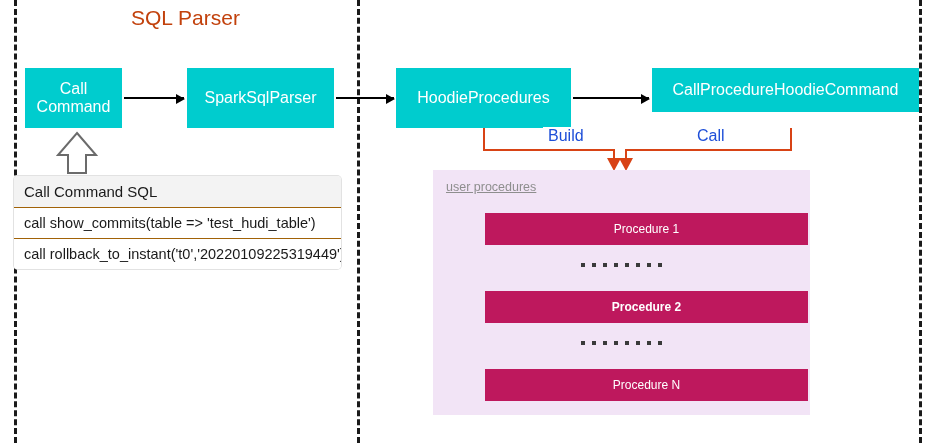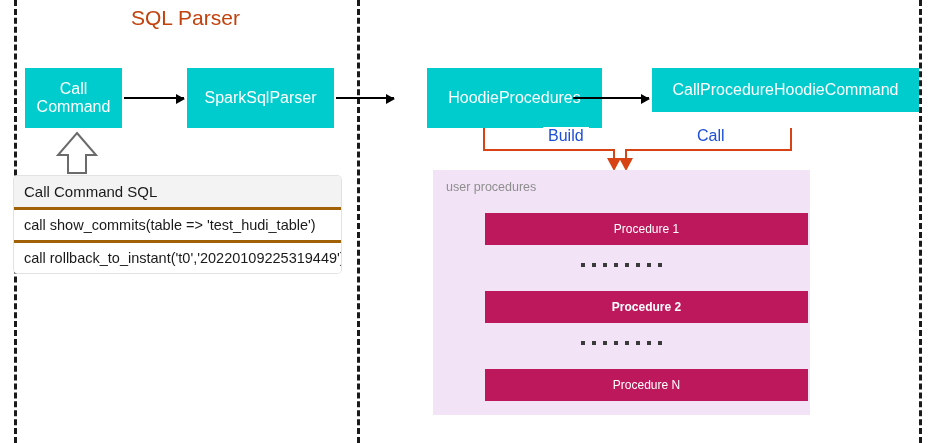--- a/index.html
+++ b/index.html
@@ -51,21 +51,21 @@
     align-items: center;
     justify-content: center;
     text-align: center;
     font-size: 16px;
     line-height: 1.15;
     box-sizing: border-box;
     white-space: pre-line;
   }
   #box-call-command   { left: 25px;  top: 68px;  width: 97px;  height: 60px; }
   #box-spark-parser   { left: 187px; top: 68px;  width: 147px; height: 60px; }
-  #box-hoodie-procs   { left: 396px; top: 68px;  width: 175px; height: 60px; margin-left: 31px; }
+  #box-hoodie-procs   { left: 396px; top: 68px;  width: 175px; height: 60px; }
   #box-call-proc-cmd  { left: 652px; top: 68px;  width: 267px; height: 44px; }
 
   
   .arrow-black {
     position: absolute;
     height: 0;
     border-top: 2px solid #000000;
   }
   .arrow-black::after {
     content: "";
@@ -100,21 +100,21 @@
     border-radius: 4px;
     overflow: hidden;
     box-shadow: 0 0 0 1px #e2e2e2;
     background: #ffffff;
   }
   .sql-row {
     box-sizing: border-box;
     padding: 7px 10px;
     font-size: 14.5px;
     color: #1a1a1a;
-    border-bottom: 3px solid #a16207;
+    border-bottom: 1px solid #a16207;
     white-space: nowrap;
     background: #ffffff;
   }
   .sql-row.header {
     background: #f3f3f3;
     font-size: 15px;
   }
   .sql-row:last-child { border-bottom: none; }
 
   
@@ -151,20 +151,21 @@
     width: 377px;
     height: 245px;
     background: #f2e4f6;
   }
   #user-procedures-label {
     position: absolute;
     left: 13px;
     top: 10px;
     font-size: 12.5px;
     color: #8e8e8e;
+    text-decoration: underline;
   }
   .procedure-box {
     position: absolute;
     left: 52px;
     width: 323px;
     height: 32px;
     background: #be185d;
     color: #ffffff;
     display: flex;
     align-items: center;

